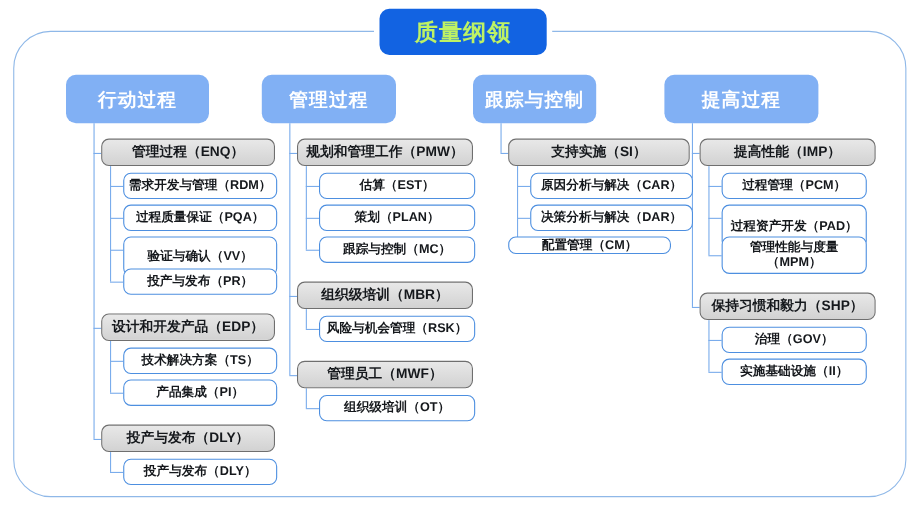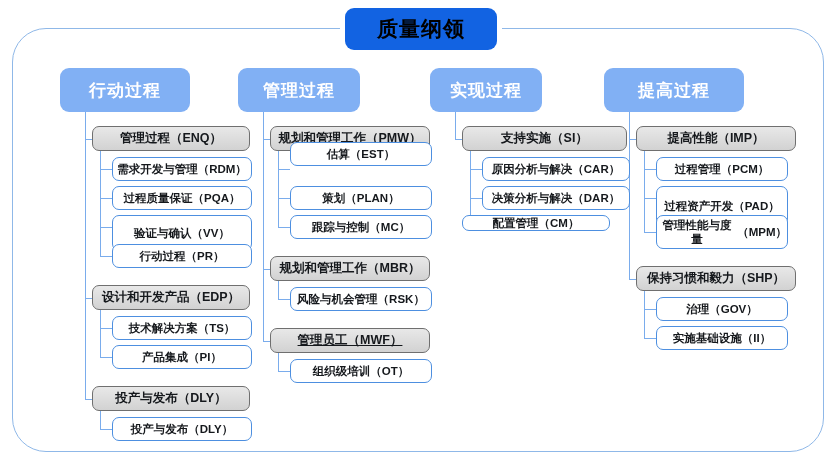--- a/index.html
+++ b/index.html
@@ -29,21 +29,21 @@
     background:#ffffff;
   }
 
   
   .title-box{
     position:absolute;
     left:345px;top:8px;
     width:152px;height:42px;
     background:#1263e2;
     border-radius:9px;
-    color:#000000;
+    color:#bef264;
     font-size:21px;
     font-weight:bold;
     letter-spacing:1px;
     display:flex;align-items:center;justify-content:center;
     box-sizing:border-box;
   }
 
   
   .col-head{
     position:absolute;
@@ -112,76 +112,76 @@
   <div id="tree">
       <div class="col-head" style="left: 60px; top: 68px; width: 130px;">行动过程</div>
       <div class="n2" style="left: 92px; top: 126px; width: 158px;">管理过程（ENQ）</div>
       <div class="ln h" style="left: 85px; top: 138.5px; width: 7px;"></div>
       <div class="n3" style="left: 112px; top: 157px; width: 140px; height: 24px;">需求开发与管理（RDM）</div>
       <div class="ln h" style="left: 100px; top: 169px; width: 12px;"></div>
       <div class="n3" style="left: 112px; top: 186px; width: 140px; height: 24px;">过程质量保证（PQA）</div>
       <div class="ln h" style="left: 100px; top: 198px; width: 12px;"></div>
       <div class="n3" style="left: 112px; top: 215px; width: 140px; height: 36px;">验证与确认（VV）</div>
       <div class="ln h" style="left: 100px; top: 227px; width: 12px;"></div>
-      <div class="n3" style="left: 112px; top: 244px; width: 140px; height: 24px;">行动过程（PR）</div>
+      <div class="n3" style="left: 112px; top: 244px; width: 140px; height: 24px;">投产与发布（PR）</div>
       <div class="ln h" style="left: 100px; top: 256px; width: 12px;"></div>
       <div class="ln v" style="left: 100px; top: 151px; height: 105px;"></div>
       <div class="n2" style="left: 92px; top: 285px; width: 158px; text-align: right;">设计和开发产品（EDP）</div>
       <div class="ln h" style="left: 85px; top: 297.5px; width: 7px;"></div>
       <div class="n3" style="left: 112px; top: 316px; width: 140px; height: 24px;">技术解决方案（TS）</div>
       <div class="ln h" style="left: 100px; top: 328px; width: 12px;"></div>
       <div class="n3" style="left: 112px; top: 345px; width: 140px; height: 24px;">产品集成（PI）</div>
       <div class="ln h" style="left: 100px; top: 357px; width: 12px;"></div>
       <div class="ln v" style="left: 100px; top: 310px; height: 47px;"></div>
       <div class="n2" style="left: 92px; top: 386px; width: 158px;">投产与发布（DLY）</div>
       <div class="ln h" style="left: 85px; top: 398.5px; width: 7px;"></div>
       <div class="n3" style="left: 112px; top: 417px; width: 140px; height: 24px;">投产与发布（DLY）</div>
       <div class="ln h" style="left: 100px; top: 429px; width: 12px;"></div>
       <div class="ln v" style="left: 100px; top: 411px; height: 18px;"></div>
       <div class="ln v" style="left: 85px; top: 112px; height: 286.5px;"></div>
       <div class="col-head" style="left: 238px; top: 68px; width: 122px;">管理过程</div>
       <div class="n2" style="left: 270px; top: 126px; width: 160px;">规划和管理工作（PMW）</div>
       <div class="ln h" style="left: 263px; top: 138.5px; width: 7px;"></div>
-      <div class="n3" style="left: 290px; top: 142px; width: 142px; height: 24px;">估算（EST）</div>
+      <div class="n3" style="left: 290px; top: 157px; width: 142px; height: 24px;">估算（EST）</div>
       <div class="ln h" style="left: 278px; top: 169px; width: 12px;"></div>
       <div class="n3" style="left: 290px; top: 186px; width: 142px; height: 24px;">策划（PLAN）</div>
       <div class="ln h" style="left: 278px; top: 198px; width: 12px;"></div>
       <div class="n3" style="left: 290px; top: 215px; width: 142px; height: 24px;">跟踪与控制（MC）</div>
       <div class="ln h" style="left: 278px; top: 227px; width: 12px;"></div>
       <div class="ln v" style="left: 278px; top: 151px; height: 76px;"></div>
-      <div class="n2" style="left: 270px; top: 256px; width: 160px;">规划和管理工作（MBR）</div>
+      <div class="n2" style="left: 270px; top: 256px; width: 160px;">组织级培训（MBR）</div>
       <div class="ln h" style="left: 263px; top: 268.5px; width: 7px;"></div>
       <div class="n3" style="left: 290px; top: 287px; width: 142px; height: 24px;">风险与机会管理（RSK）</div>
       <div class="ln h" style="left: 278px; top: 299px; width: 12px;"></div>
       <div class="ln v" style="left: 278px; top: 281px; height: 18px;"></div>
-      <div class="n2" style="left: 270px; top: 328px; width: 160px; text-decoration: underline;">管理员工（MWF）</div>
+      <div class="n2" style="left: 270px; top: 328px; width: 160px;">管理员工（MWF）</div>
       <div class="ln h" style="left: 263px; top: 340.5px; width: 7px;"></div>
       <div class="n3" style="left: 290px; top: 359px; width: 142px; height: 24px;">组织级培训（OT）</div>
       <div class="ln h" style="left: 278px; top: 371px; width: 12px;"></div>
       <div class="ln v" style="left: 278px; top: 353px; height: 18px;"></div>
       <div class="ln v" style="left: 263px; top: 112px; height: 228.5px;"></div>
-      <div class="col-head" style="left: 430px; top: 68px; width: 112px;">实现过程</div>
+      <div class="col-head" style="left: 430px; top: 68px; width: 112px;">跟踪与控制</div>
       <div class="n2" style="left: 462px; top: 126px; width: 165px;">支持实施（SI）</div>
       <div class="ln h" style="left: 455px; top: 138.5px; width: 7px;"></div>
       <div class="n3" style="left: 482px; top: 157px; width: 148px; height: 24px;">原因分析与解决（CAR）</div>
       <div class="ln h" style="left: 470px; top: 169px; width: 12px;"></div>
       <div class="n3" style="left: 482px; top: 186px; width: 148px; height: 24px;">决策分析与解决（DAR）</div>
       <div class="ln h" style="left: 470px; top: 198px; width: 12px;"></div>
       <div class="n3" style="left: 462px; top: 215px; width: 148px; height: 16px;">配置管理（CM）</div>
       <div class="ln h" style="left: 470px; top: 227px; width: 12px;"></div>
       <div class="ln v" style="left: 470px; top: 151px; height: 76px;"></div>
       <div class="ln v" style="left: 455px; top: 112px; height: 26.5px;"></div>
       <div class="col-head" style="left: 604px; top: 68px; width: 140px;">提高过程</div>
       <div class="n2" style="left: 636px; top: 126px; width: 160px;">提高性能（IMP）</div>
       <div class="ln h" style="left: 629px; top: 138.5px; width: 7px;"></div>
       <div class="n3" style="left: 656px; top: 157px; width: 132px; height: 24px;">过程管理（PCM）</div>
       <div class="ln h" style="left: 644px; top: 169px; width: 12px;"></div>
       <div class="n3" style="left: 656px; top: 186px; width: 132px; height: 40px;">过程资产开发（PAD）</div>
       <div class="ln h" style="left: 644px; top: 198px; width: 12px;"></div>
-      <div class="n3 two-line" style="left: 656px; top: 215px; width: 132px; height: 34px; flex-direction: row;">
+      <div class="n3 two-line" style="left: 656px; top: 215px; width: 132px; height: 34px; flex-direction: column;">
         <span style="display: block;">管理性能与度量</span>
         <span style="display: block;">（MPM）</span>
       </div>
       <div class="ln h" style="left: 644px; top: 232px; width: 12px;"></div>
       <div class="ln v" style="left: 644px; top: 151px; height: 81px;"></div>
       <div class="n2" style="left: 636px; top: 266px; width: 160px;">保持习惯和毅力（SHP）</div>
       <div class="ln h" style="left: 629px; top: 278.5px; width: 7px;"></div>
       <div class="n3" style="left: 656px; top: 297px; width: 132px; height: 24px;">治理（GOV）</div>
       <div class="ln h" style="left: 644px; top: 309px; width: 12px;"></div>
       <div class="n3" style="left: 656px; top: 326px; width: 132px; height: 24px;">实施基础设施（II）</div>

